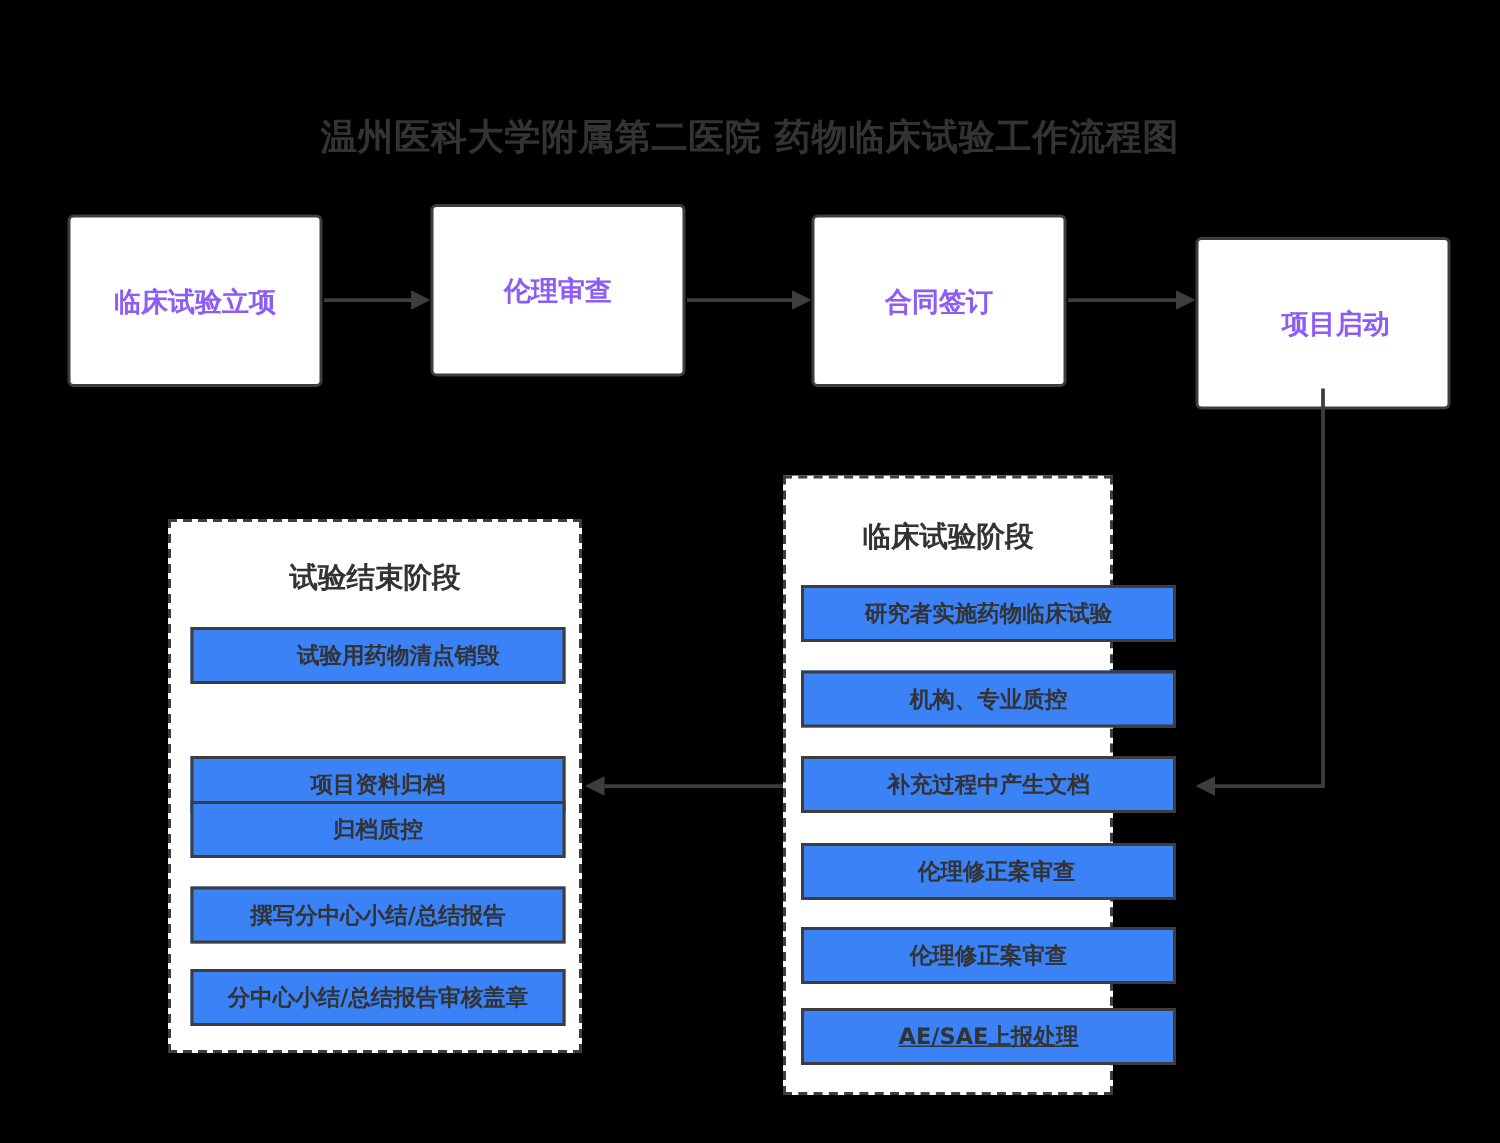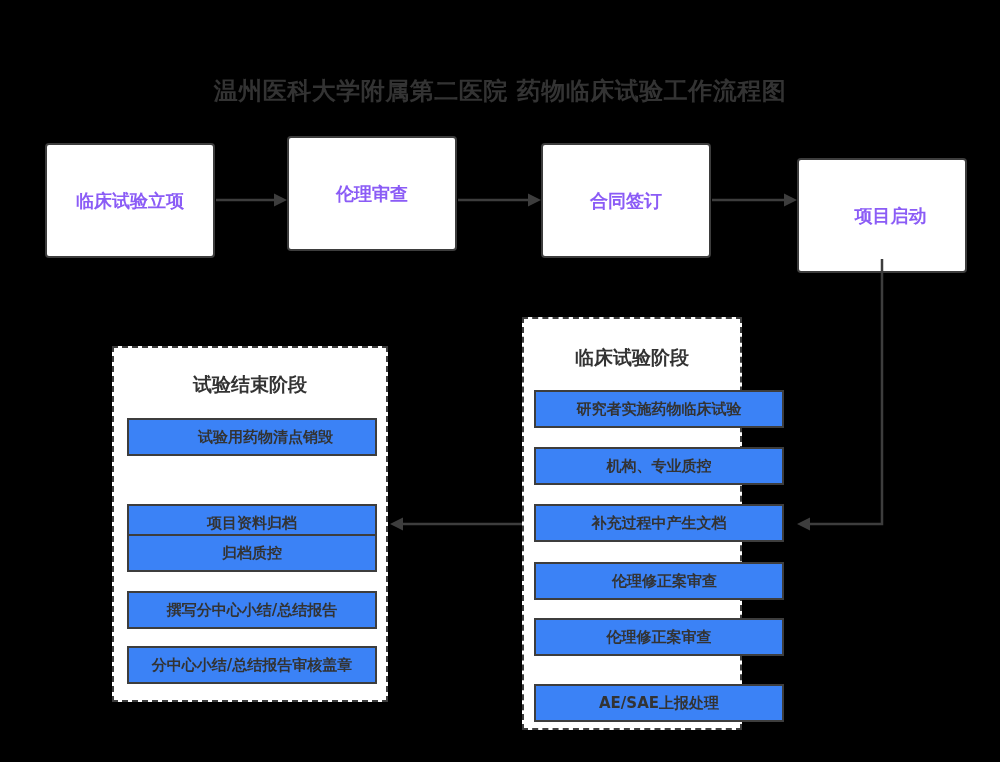--- a/index.html
+++ b/index.html
@@ -74,21 +74,21 @@
     text-align: center;
     white-space: nowrap;
   }
   .panel-end .step   { left: 13px; }
   .panel-trial .step { left: 10px; }
   .panel-trial .t-0 { top: 71px; }
   .panel-trial .t-1 { top: 128px; }
   .panel-trial .t-2 { top: 185px; }
   .panel-trial .t-3 { top: 243px; padding-left: 11px; }
   .panel-trial .t-4 { top: 299px; }
-  .panel-trial .t-5 { top: 365px; }
+  .panel-trial .t-5 { top: 353px; text-decoration: underline; }
   .panel-end .e-0 { top: 70px; padding-left: 27px; }
   .panel-end .e-1 { top: 129px; margin-top: 27px; }
   .panel-end .e-2 { top: 186px; }
   .panel-end .e-3 { top: 243px; }
   .panel-end .e-4 { top: 298px; }
   .connectors {
     position: absolute;
     left: 0; top: 0;
     width: 1000px;
     height: 762px;

